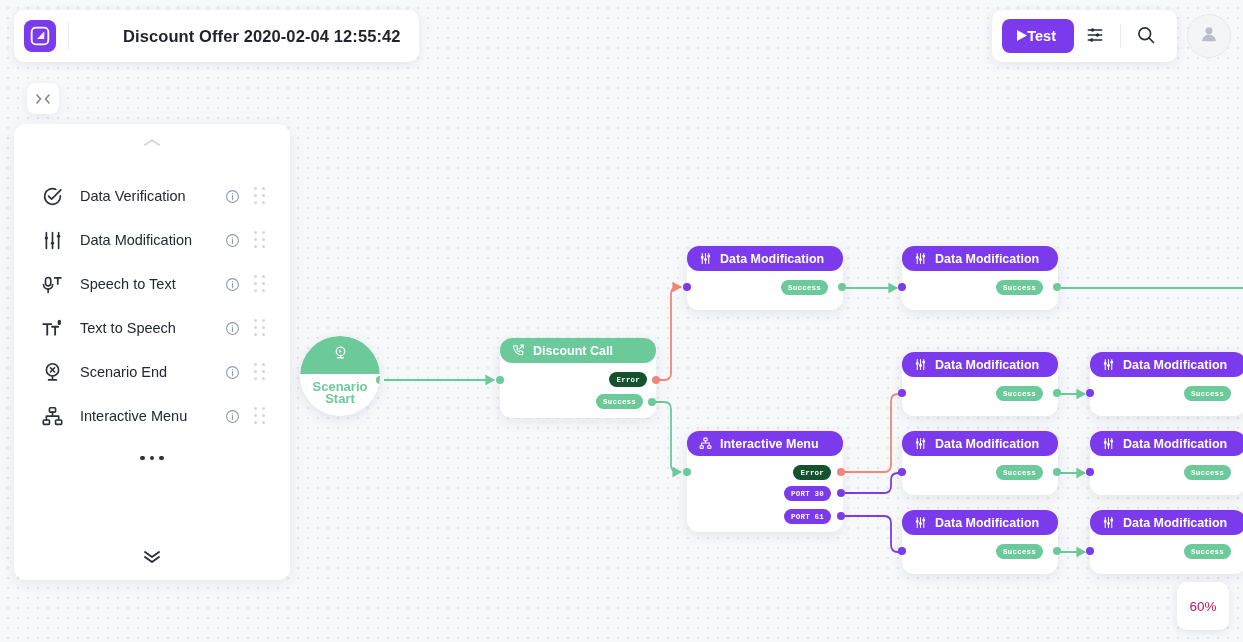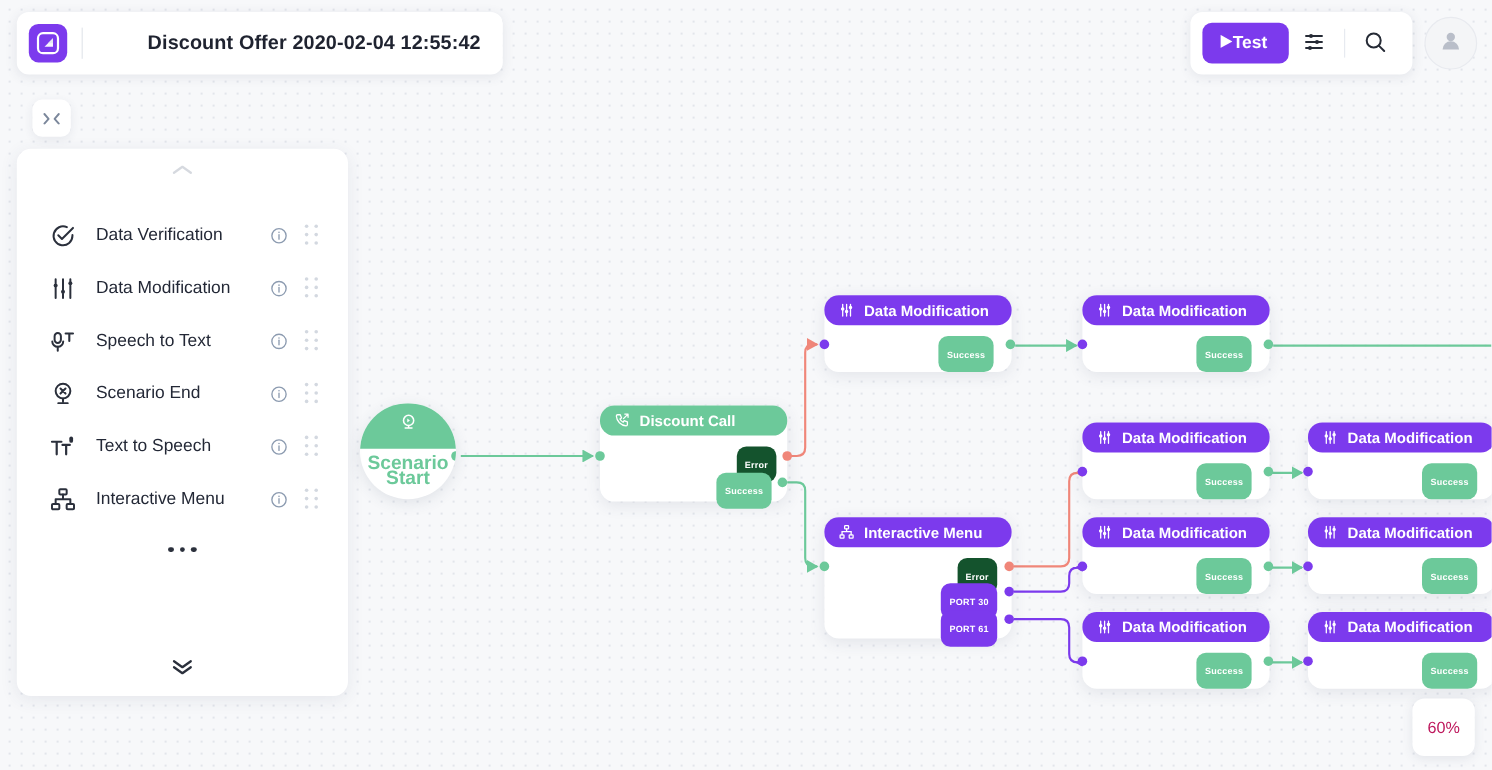--- a/index.html
+++ b/index.html
@@ -227,39 +227,40 @@
     text-align: center;
   }
   #start-node .cap {
     height: 38px;
     background: #6cc99a;
     border-radius: 40px 40px 0 0;
     display: flex; align-items: center; justify-content: center;
   }
   #start-node .cap-lbl {
     margin-top: 7px;
-    font-size: 16px;
+    font-size: 13px;
     line-height: 12px;
     color: #6cc99a;
     font-weight: 600;
   }
 
   
   .port {
     position: absolute;
-    height: 30px;
+    height: 15px;
     border-radius: 8px;
     display: flex; align-items: center; justify-content: center;
     padding: 0 7px;
     font-size: 7.5px;
     font-weight: 700;
     color: #fff;
     letter-spacing: .2px;
     white-space: nowrap;
     cursor: pointer;
+    font-family: Liberation Mono, monospace;
   }
   .port.success { background: #6cc99a; }
   .port.error   { background: #14532d; }
   .port.pport   { background: #7c3aed; }
 
   .dot {
     position: absolute;
     width: 8px; height: 8px;
     border-radius: 50%;
     cursor: pointer;
@@ -643,53 +644,53 @@
           <i></i>
           <i></i>
           <i></i>
           <i></i>
           <i></i>
         </span>
     </div>
 
     <div class="sb-item">
       <span class="sb-ico">
-        <svg width="21" height="21" viewBox="0 0 24 24" fill="none" stroke="#2b303c" stroke-width="1.9" stroke-linecap="round" stroke-linejoin="round">
-          <circle cx="12" cy="9" r="7"></circle>
-            <path d="M9.6 6.6 L14.4 11.4 M14.4 6.6 L9.6 11.4"></path>
-          <path d="M12 16 v3 M7.5 20.5 h9"></path>
-        </svg>
-      </span>
-      <span class="sb-label">Scenario End</span>
+        <svg width="21" height="21" viewBox="0 0 24 24" fill="none" stroke="#2b303c" stroke-width="2.1" stroke-linecap="round" stroke-linejoin="round">
+          <path d="M1.5 7 h9 M6 7 v12"></path>
+            <path d="M11.5 10 h7 M15 10 v9"></path>
+          <rect x="18" y="2" width="3.6" height="6" rx="1.8" fill="#2b303c" stroke="none"></rect>
+        </svg>
+      </span>
+      <span class="sb-label">Text to Speech</span>
       <span class="sb-info">
         <svg width="15" height="15" viewBox="0 0 24 24" fill="none" stroke="#8c9bb0" stroke-width="1.8">
           <circle cx="12" cy="12" r="9.5"></circle>
             <path d="M12 10.5v6" stroke-linecap="round"></path>
             <circle cx="12" cy="7.4" r="1.05" fill="#8c9bb0" stroke="none"></circle>
         </svg>
       </span>
       <span class="sb-grip">
           <i></i>
           <i></i>
           <i></i>
           <i></i>
           <i></i>
           <i></i>
         </span>
     </div>
 
     <div class="sb-item">
       <span class="sb-ico">
-        <svg width="21" height="21" viewBox="0 0 24 24" fill="none" stroke="#2b303c" stroke-width="2.1" stroke-linecap="round" stroke-linejoin="round">
-          <path d="M1.5 7 h9 M6 7 v12"></path>
-            <path d="M11.5 10 h7 M15 10 v9"></path>
-          <rect x="18" y="2" width="3.6" height="6" rx="1.8" fill="#2b303c" stroke="none"></rect>
-        </svg>
-      </span>
-      <span class="sb-label">Text to Speech</span>
+        <svg width="21" height="21" viewBox="0 0 24 24" fill="none" stroke="#2b303c" stroke-width="1.9" stroke-linecap="round" stroke-linejoin="round">
+          <circle cx="12" cy="9" r="7"></circle>
+            <path d="M9.6 6.6 L14.4 11.4 M14.4 6.6 L9.6 11.4"></path>
+          <path d="M12 16 v3 M7.5 20.5 h9"></path>
+        </svg>
+      </span>
+      <span class="sb-label">Scenario End</span>
       <span class="sb-info">
         <svg width="15" height="15" viewBox="0 0 24 24" fill="none" stroke="#8c9bb0" stroke-width="1.8">
           <circle cx="12" cy="12" r="9.5"></circle>
             <path d="M12 10.5v6" stroke-linecap="round"></path>
             <circle cx="12" cy="7.4" r="1.05" fill="#8c9bb0" stroke="none"></circle>
         </svg>
       </span>
       <span class="sb-grip">
           <i></i>
           <i></i>

